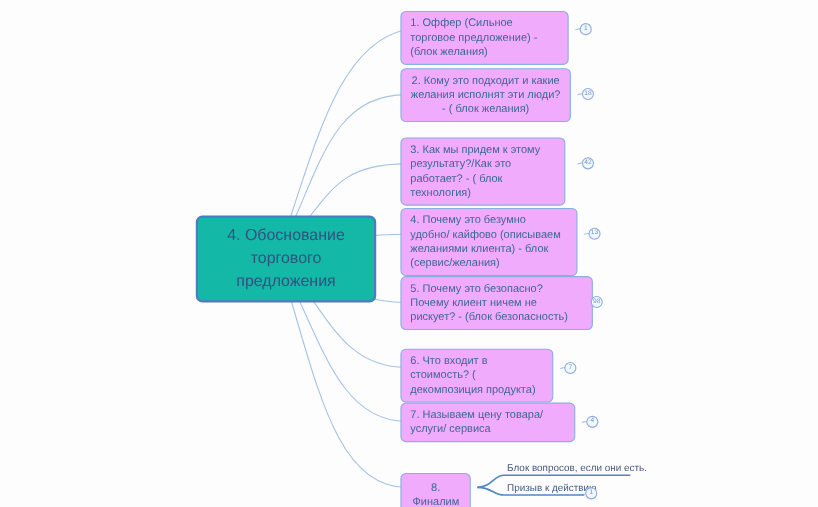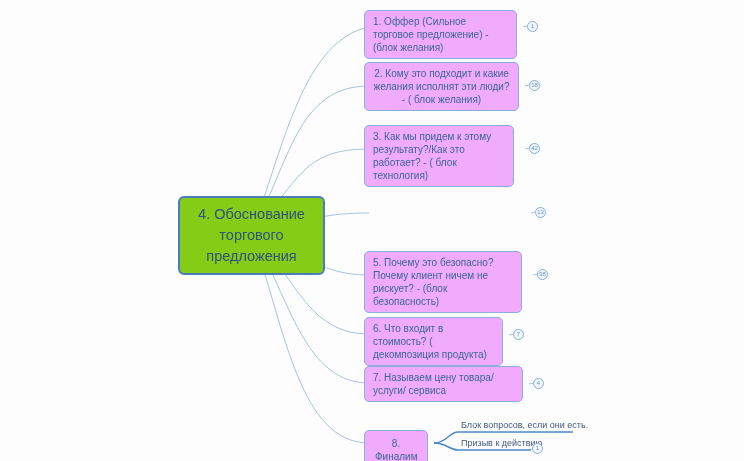--- a/index.html
+++ b/index.html
@@ -5,39 +5,39 @@
   html,body{margin:0;padding:0;background:#ffffff;}
   .canvas{
     position:relative;width:744px;height:461px;overflow:hidden;
     background:#fdfdfe;
     font-family:"Liberation Sans","DejaVu Sans",sans-serif;
   }
   svg.wires{position:absolute;left:0;top:0;width:744px;height:461px;}
 
   
   .root-node{
-    position:absolute;left:178px;top:196px;width:147px;
-    background:#84cc16;border:2px solid #4d7bc0;border-radius:6px;
+    position:absolute;left:178px;top:196px;width:164px;
+    background:#14b8a6;border:2px solid #4d7bc0;border-radius:6px;
     color:#2f5380;font-size:14.5px;line-height:1.45;text-align:center;
     padding:6px 4px;box-sizing:border-box;min-height:76px;
     display:flex;align-items:center;justify-content:center;
   }
 
   
   .node{
     position:absolute;left:364px;
     background:#f0abfc;border:1px solid #8aaede;border-radius:5px;
     color:#3d6695;font-size:10px;line-height:1.3;
     padding:4px 8px;box-sizing:border-box;
   }
   .c1{top:10px;width:153px;}
   .c2{top:62px;width:155px;text-align:center;}
   .c3{top:125px;width:150px;}
   .c4{top:189px;width:161px;}
-  .c5{top:251px;width:158px;}
+  .c5{top:251px;width:175px;}
   .c6{top:317px;width:139px;}
   .c7{top:366px;width:159px;}
   .c8{top:430px;width:64px;padding:6px 10px;text-align:center;}
 
   
   .badge{
     position:absolute;width:11px;height:11px;border-radius:50%;
     background:#f2f7fd;border:1px solid #8aaede;box-sizing:border-box;
     color:#6f94c4;font-size:6px;line-height:9px;text-align:center;
     overflow:hidden;
@@ -92,20 +92,21 @@
     </g>
   </svg>
 
   <div class="root-node">
     <span>4. Обоснование торгового предложения</span>
   </div>
 
   <div class="node c1">1. Оффер (Сильное торговое предложение) - (блок желания)</div>
   <div class="node c2">2. Кому это подходит и какие желания исполнят эти люди? - ( блок желания)</div>
   <div class="node c3">3. Как мы придем к этому результату?/Как это работает? - ( блок технология)</div>
+  <div class="node c4">4. Почему это безумно удобно/ кайфово (описываем желаниями клиента) - блок (сервис/желания)</div>
   <div class="node c5">5. Почему это безопасно? Почему клиент ничем не рискует? - (блок безопасность)</div>
   <div class="node c6">6. Что входит в стоимость? ( декомпозиция продукта)</div>
   <div class="node c7">7. Называем цену товара/услуги/ сервиса</div>
   <div class="node c8">8. Финалим</div>
 
   <div class="leaf leaf-questions">Блок вопросов, если они есть.</div>
   <div class="leaf leaf-cta">Призыв к действию</div>
 
   <div class="badge b1">1</div>
   <div class="badge b2">18</div>

